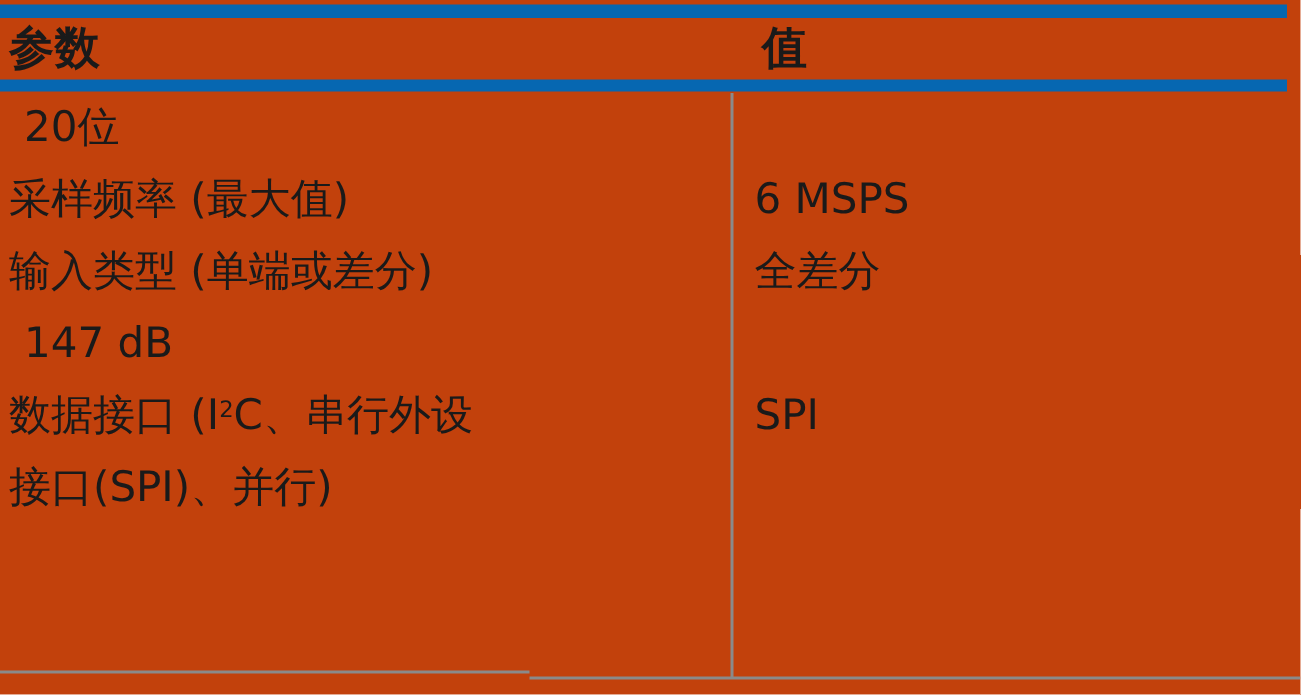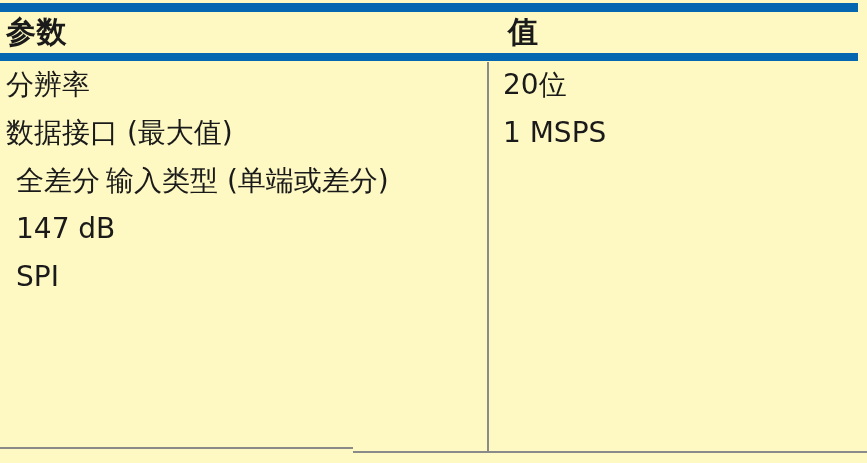--- a/index.html
+++ b/index.html
@@ -7,21 +7,21 @@
     --gray:#8a8a8a;
     --text:#1a1a1a;
   }
   html,body{margin:0;padding:0;background:#ffffff;}
   body{
     width:867px;height:463px;
     font-family:"DejaVu Sans","Liberation Sans",sans-serif;
     color:var(--text);
     -webkit-font-smoothing:antialiased;
   }
-  .page{position:relative;width:867px;height:463px;overflow:hidden;background:#fef9c3;}
+  .page{position:relative;width:867px;height:463px;overflow:hidden;background:#c2410c;}
 
   .bar{position:absolute;left:0;width:858px;background:var(--accent);}
   .top-bar{top:3px;height:9px;}
   .mid-bar{top:53px;height:8px;}
 
   .header-row{
     position:absolute;top:11px;left:0;width:867px;height:42px;
     display:flex;align-items:center;
     font-weight:bold;font-size:30px;letter-spacing:0.5px;
   }
@@ -60,35 +60,35 @@
     <div class="col-param">参数</div>
     <div class="col-value">值</div>
   </div>
 
   <div class="bar mid-bar"></div>
 
   <div class="vdivider"></div>
 
   <div class="rows" id="rows">
       <div class="row">
-        <div class="cell param"><span>分辨率</span></div>
         <div class="cell value">20位</div>
       </div>
       <div class="row">
-        <div class="cell param"><span>数据接口 (最大值)</span></div>
-        <div class="cell value">1 MSPS</div>
+        <div class="cell param"><span>采样频率 (最大值)</span></div>
+        <div class="cell value">6 MSPS</div>
       </div>
       <div class="row">
+        <div class="cell param"><span>输入类型 (单端或差分)</span></div>
         <div class="cell value">全差分</div>
-        <div class="cell param"><span>输入类型 (单端或差分)</span></div>
       </div>
       <div class="row">
         <div class="cell value">147 dB</div>
       </div>
       <div class="row">
+        <div class="cell param"><span>数据接口 (I</span><sup>2</sup><span>C、串行外设</span><br><span>接口(SPI)、并行)</span></div>
         <div class="cell value">SPI</div>
       </div>
     </div>
 
   <div class="bottom-line left"></div>
   <div class="bottom-line right"></div>
 
 </div>
 
 </body></html>

